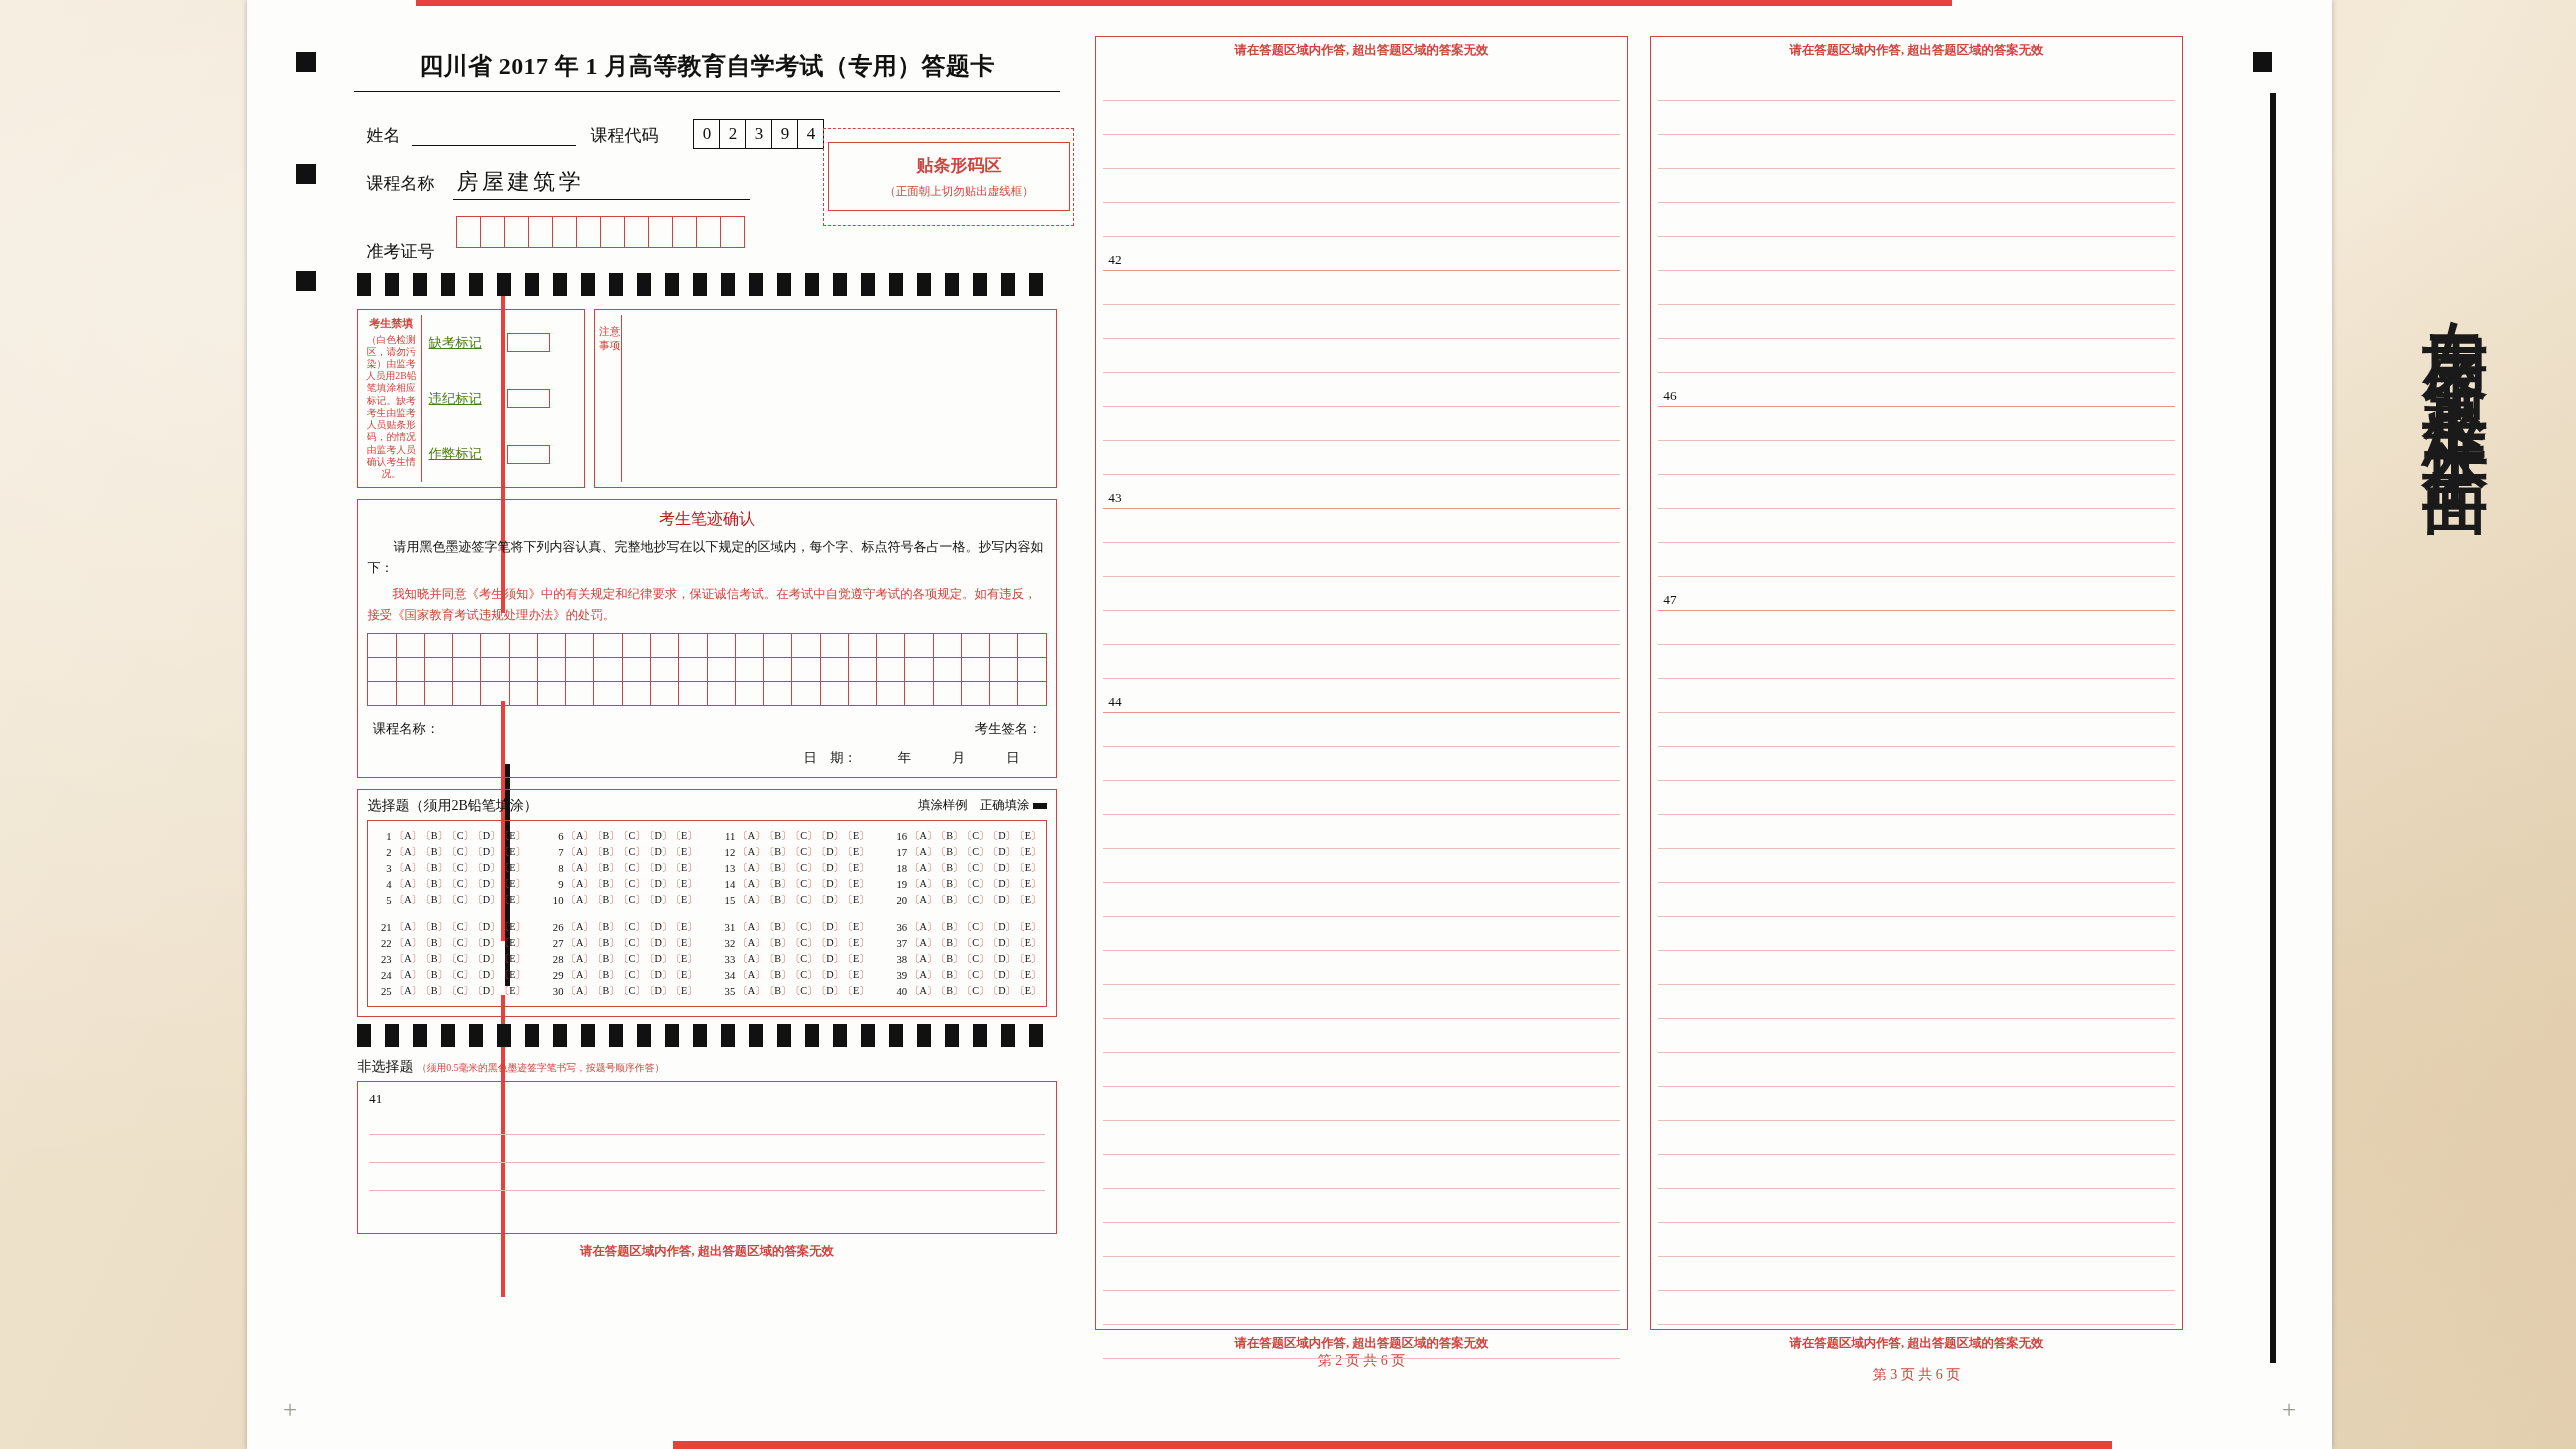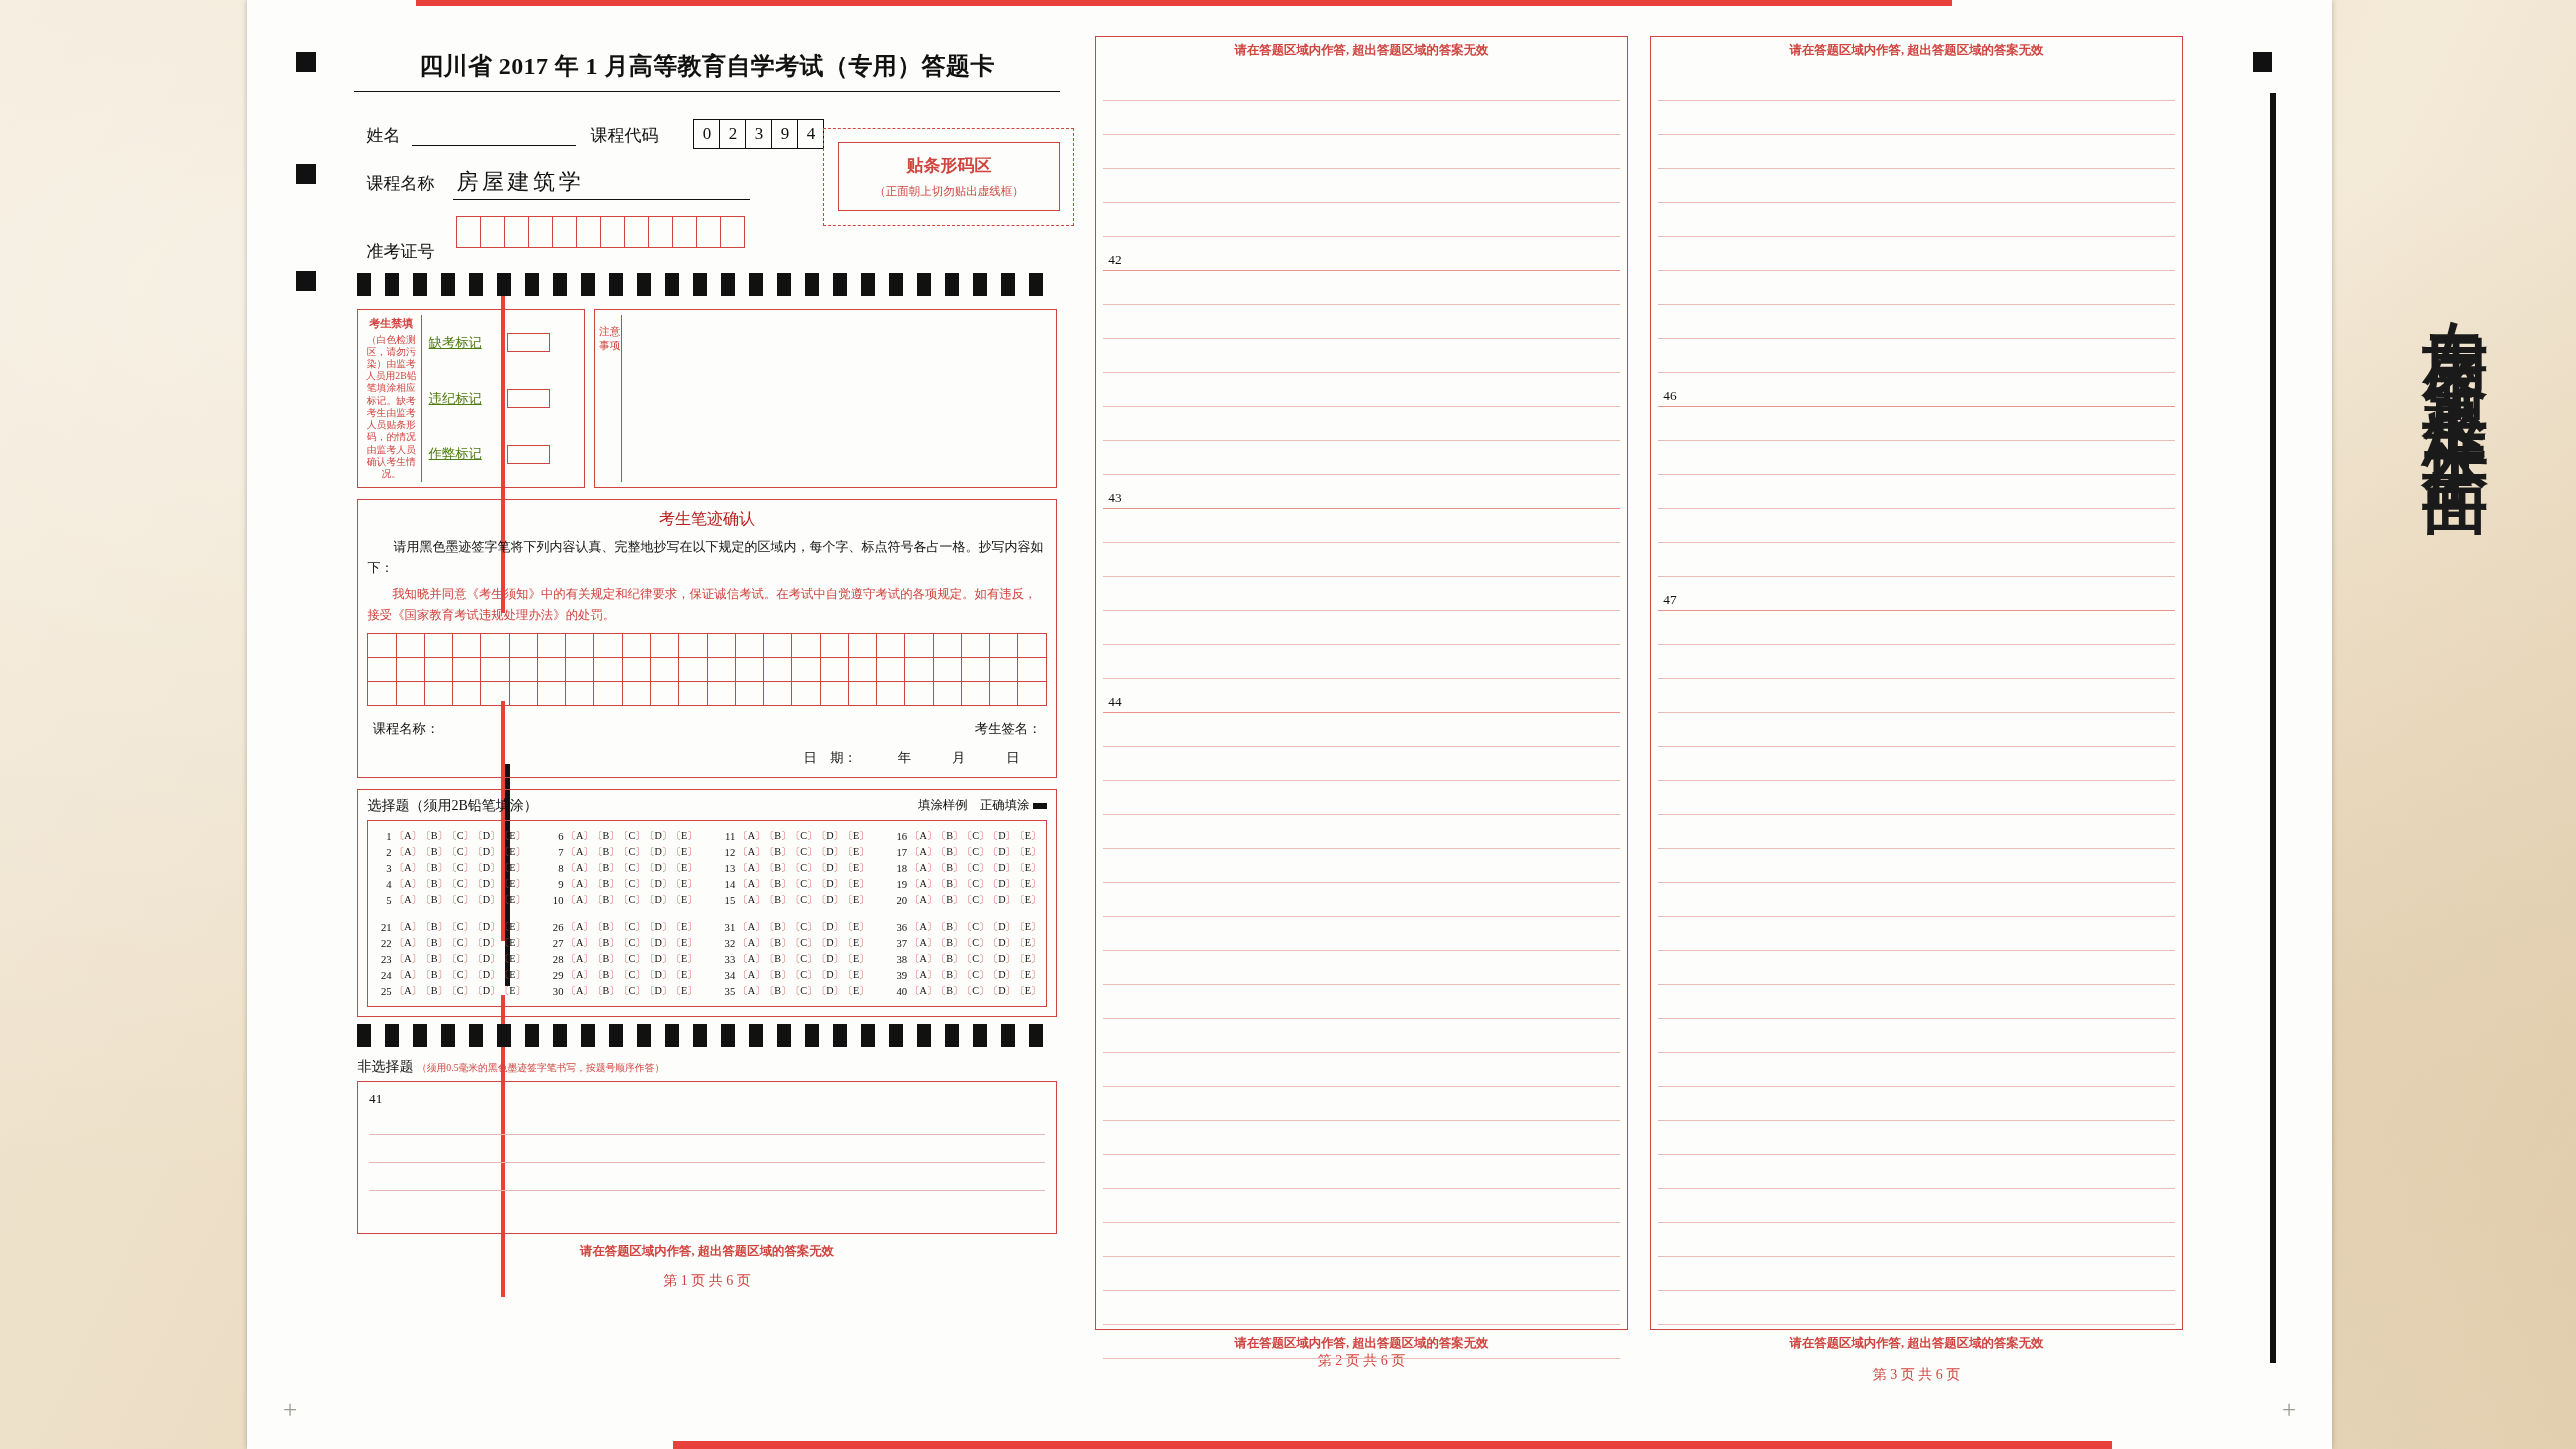--- a/index.html
+++ b/index.html
@@ -61,21 +61,21 @@
   .codebox div:last-child{border-right:none;}
   .zkbox{position:absolute;display:flex;border:0.9px solid #d0443f;}
   .zkbox div{width:23px;height:30px;border-right:0.9px solid #d0443f;}
   .zkbox div:last-child{border-right:none;}
   .barcode-area{
     position:absolute;left:466px;top:19.5px;width:249px;height:96px;
     border:1.8px dashed #d0443f;display:flex;flex-direction:column;
     align-items:center;justify-content:center;
   }
   .barcode-inner{width:220px;height:67px;border:0.9px solid #d0443f;
-    display:flex;flex-direction:column;align-items:center;justify-content:center;}
+    display:flex;flex-direction:column;align-items:center;justify-content:center;padding-left:20px;}
   .barcode-t1{color:#d0443f;font-size:17px;font-weight:bold;margin-bottom:7px;}
   .barcode-t2{color:#d0443f;font-size:11.5px;}
   
   .timing{margin:5.3px 12.4px 0 12.4px;height:23px;
     background:repeating-linear-gradient(to right,#111 0 14px,transparent 14px 28px);}
   .timing.bottom{margin-top:7px;}
   
   .notes-row{display:flex;margin:12.4px 12.4px 0 12.4px;gap:9px;}
   .marks-box{width:218px;border:0.9px solid #d0443f;display:flex;padding:5.3px 3.6px;}
   .marks-left{width:55px;border-right:0.9px solid #d0443f;font-size:9.8px;color:#d0443f;
@@ -685,23 +685,20 @@
       </div>
 
       <div class="answer-box">
         <div class="qn">41</div>
         <div class="rule"></div>
         <div class="rule"></div>
         <div class="rule"></div>
       </div>
 
       <div class="footer-warn">请在答题区域内作答, 超出答题区域的答案无效</div>
-      <div style="position:relative;height:27px;">
-        <div style="position:absolute;top:12.4px;width:100%;text-align:center;color:#d0443f;font-size:14px;">第 1 页 共 6 页</div>
-      </div>
     </div>
 
     <div class="col col-2">
       <div class="ans-col">
         <div class="ans-head">请在答题区域内作答, 超出答题区域的答案无效</div>
         <div class="lines" id="lines-col2">
             <div class="ln"></div>
             <div class="ln"></div>
             <div class="ln"></div>
             <div class="ln"></div>

